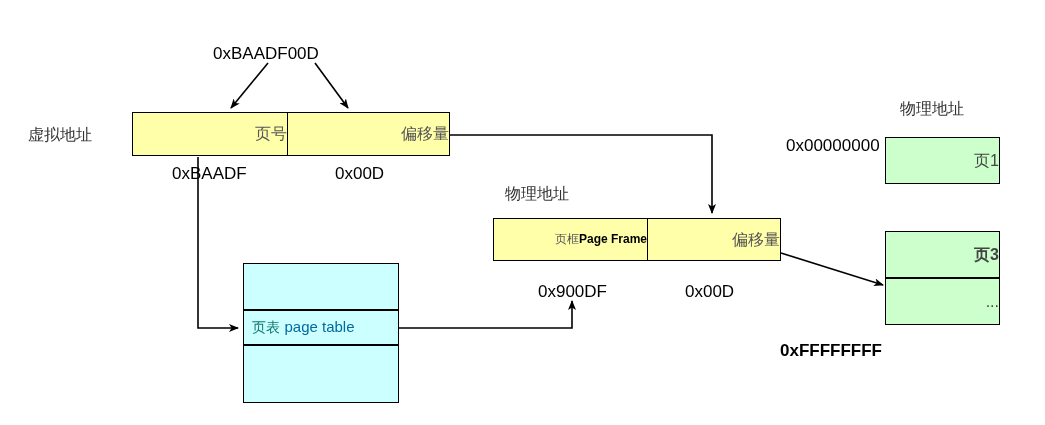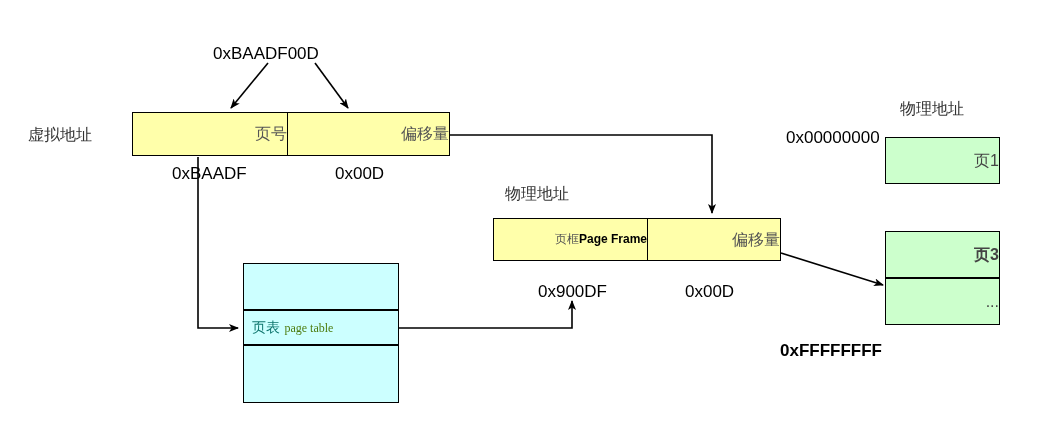--- a/index.html
+++ b/index.html
@@ -63,21 +63,21 @@
     line-height: 1;
     letter-spacing: 0px;
   }
   .mixed {
     font-size: 12px;
     white-space: nowrap;
   }
   .mixed .cn { color: #555555; }
   .mixed .en { color: #000000; font-weight: bold; }
   .pt-label .cn { color: #0f766e; font-size: 14px; }
-  .pt-label .en { color: #4d7c0f; font-size: 12px; font-family: Liberation Serif, serif; }
+  .pt-label .en { color: #0369a1; font-size: 15px; }
 </style>
 </head>
 <body>
 
 <div id="canvas">
 
   <svg class="svg-layer" viewBox="0 0 1045 425">
     <defs>
       <marker id="arrowhead" markerWidth="10" markerHeight="8" refX="9" refY="4" orient="auto" markerUnits="userSpaceOnUse">
         <path d="M0,0 L10,4 L0,8 L2.6,4 Z" fill="#000000"></path>
@@ -128,21 +128,21 @@
   </div>
   <div class="box yellow" style="left:647px; top:218px; width:134px; height:43px;">
     <span class="cell-label" style="color:#555;">偏移量</span>
   </div>
 
   <div class="hexnum" style="left:538px; top:283px;">0x900DF</div>
   <div class="hexnum" style="left:685px; top:283px;">0x00D</div>
 
   <div class="txt-cjk" style="left:900px; top:101px; font-size:16px;">物理地址</div>
 
-  <div class="hexnum" style="left:786px; top:129px;">0x00000000</div>
+  <div class="hexnum" style="left:786px; top:137px;">0x00000000</div>
   <div class="hexnum" style="left:780px; top:342px;font-weight:bold;">0xFFFFFFFF</div>
 
   <div class="box green" style="left:885px; top:137px; width:115px; height:47px;">
     <span class="cell-label" style="color:#444;">页1</span>
   </div>
   <div class="box green" style="left:885px; top:231px; width:115px; height:47px;">
     <span class="cell-label" style="color:#444;font-weight:bold;">页3</span>
   </div>
   <div class="box green" style="left:885px; top:278px; width:115px; height:47px;">
     <span class="cell-label" style="color:#444;">...</span>

